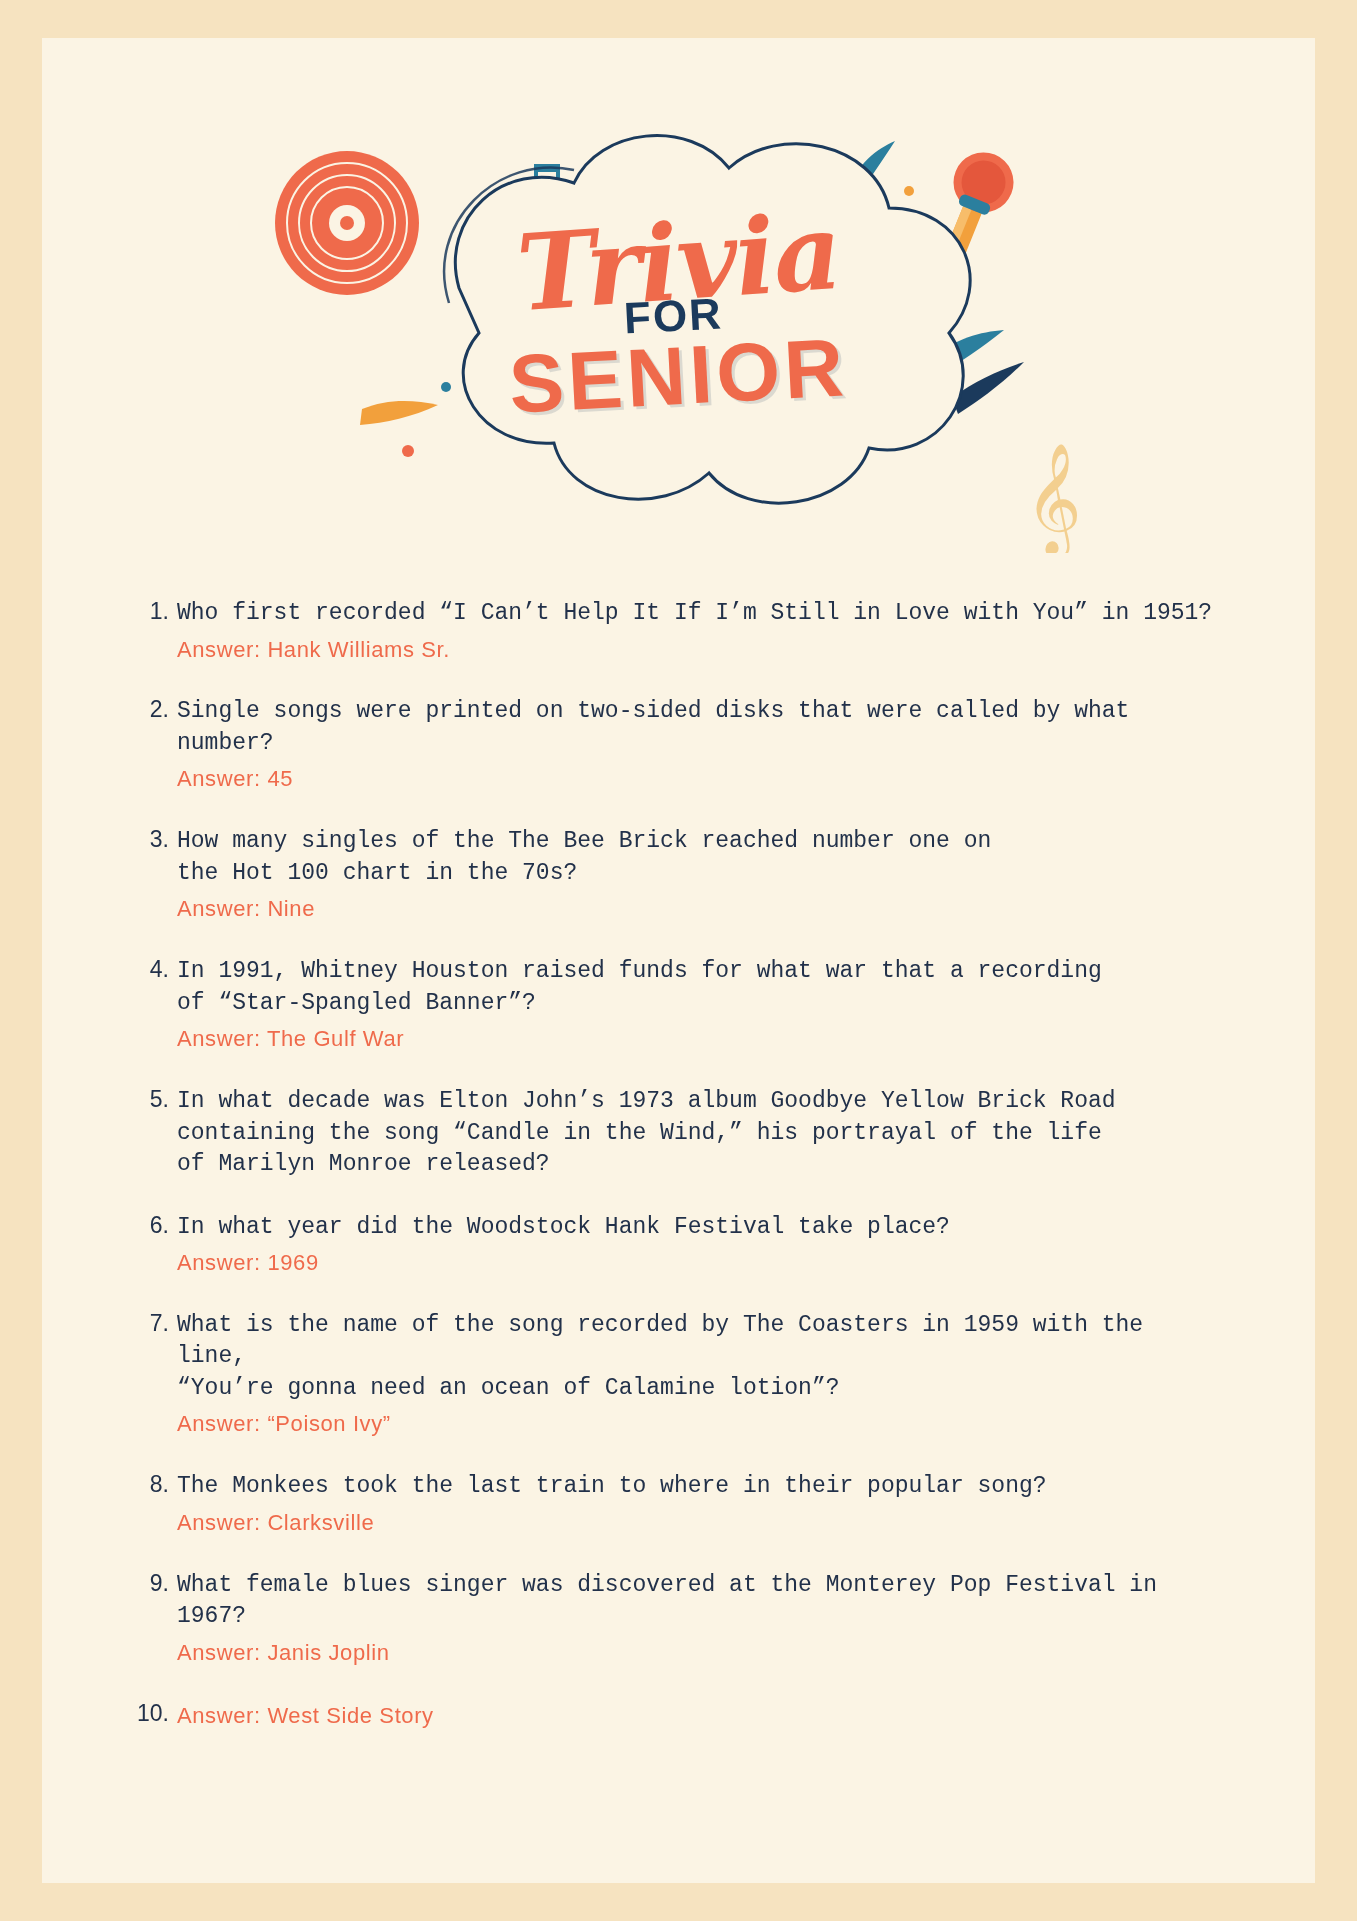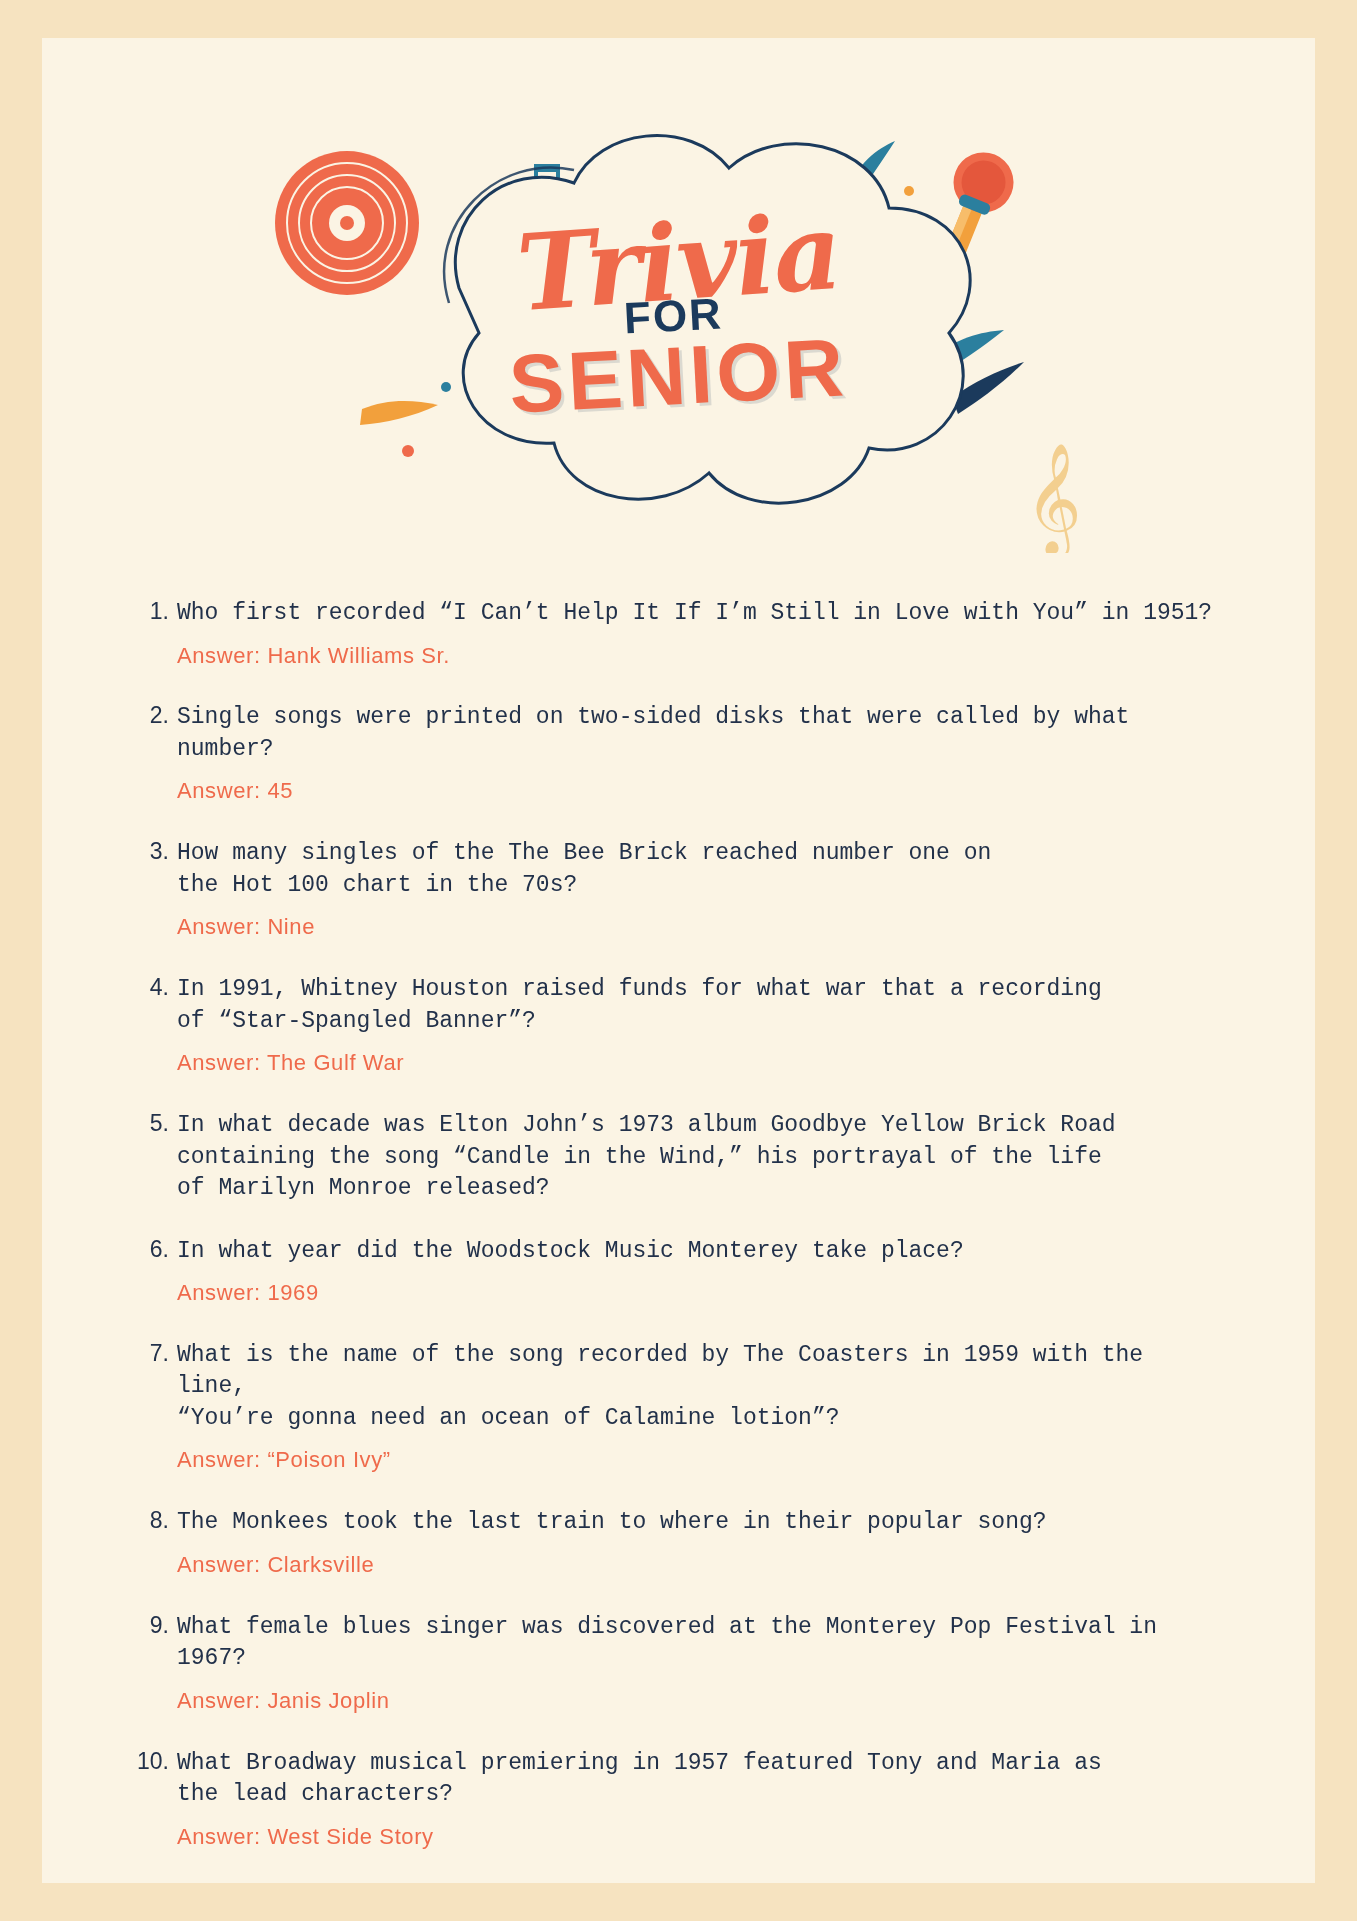--- a/index.html
+++ b/index.html
@@ -106,21 +106,21 @@
     line-height: 1.37;
     color: #22314a;
     white-space: pre-line;
   }
   .atext {
     font-family: "Liberation Sans", sans-serif;
     font-size: 22px;
     line-height: 1.45;
     color: #ef6a4b;
     letter-spacing: 0.6px;
-    margin-top: 10px;
+    margin-top: 4px;
   }
 </style>
 </head>
 <body>
 
 <div class="page">
 
   <div class="header">
 
     <svg width="200" height="180" style="position:absolute;left:215px;top:95px;">
@@ -218,40 +218,38 @@
       <div class="atext">Answer: The Gulf War</div>
     </li>
     <li class="qitem">
       <span class="qnum">5.</span>
       <div class="qtext">In what decade was Elton John’s 1973 album Goodbye Yellow Brick Road
 containing the song “Candle in the Wind,” his portrayal of the life
 of Marilyn Monroe released?</div>
     </li>
     <li class="qitem">
       <span class="qnum">6.</span>
-      <div class="qtext">In what year did the Woodstock Music Monterey take place?</div>
+      <div class="qtext">In what year did the Woodstock Hank Festival take place?</div>
       <div class="atext">Answer: 1969</div>
     </li>
     <li class="qitem">
       <span class="qnum">7.</span>
       <div class="qtext">What is the name of the song recorded by The Coasters in 1959 with the line,
 “You’re gonna need an ocean of Calamine lotion”?</div>
       <div class="atext">Answer: “Poison Ivy”</div>
     </li>
     <li class="qitem">
       <span class="qnum">8.</span>
       <div class="qtext">The Monkees took the last train to where in their popular song?</div>
       <div class="atext">Answer: Clarksville</div>
     </li>
     <li class="qitem">
       <span class="qnum">9.</span>
       <div class="qtext">What female blues singer was discovered at the Monterey Pop Festival in 1967?</div>
       <div class="atext">Answer: Janis Joplin</div>
     </li>
     <li class="qitem">
       <span class="qnum">10.</span>
-      <div class="qtext">What Broadway musical premiering in 1957 featured Tony and Maria as
-the lead characters?</div>
       <div class="atext">Answer: West Side Story</div>
     </li>
   </ul>
 
 </div>
 
 </body></html>

